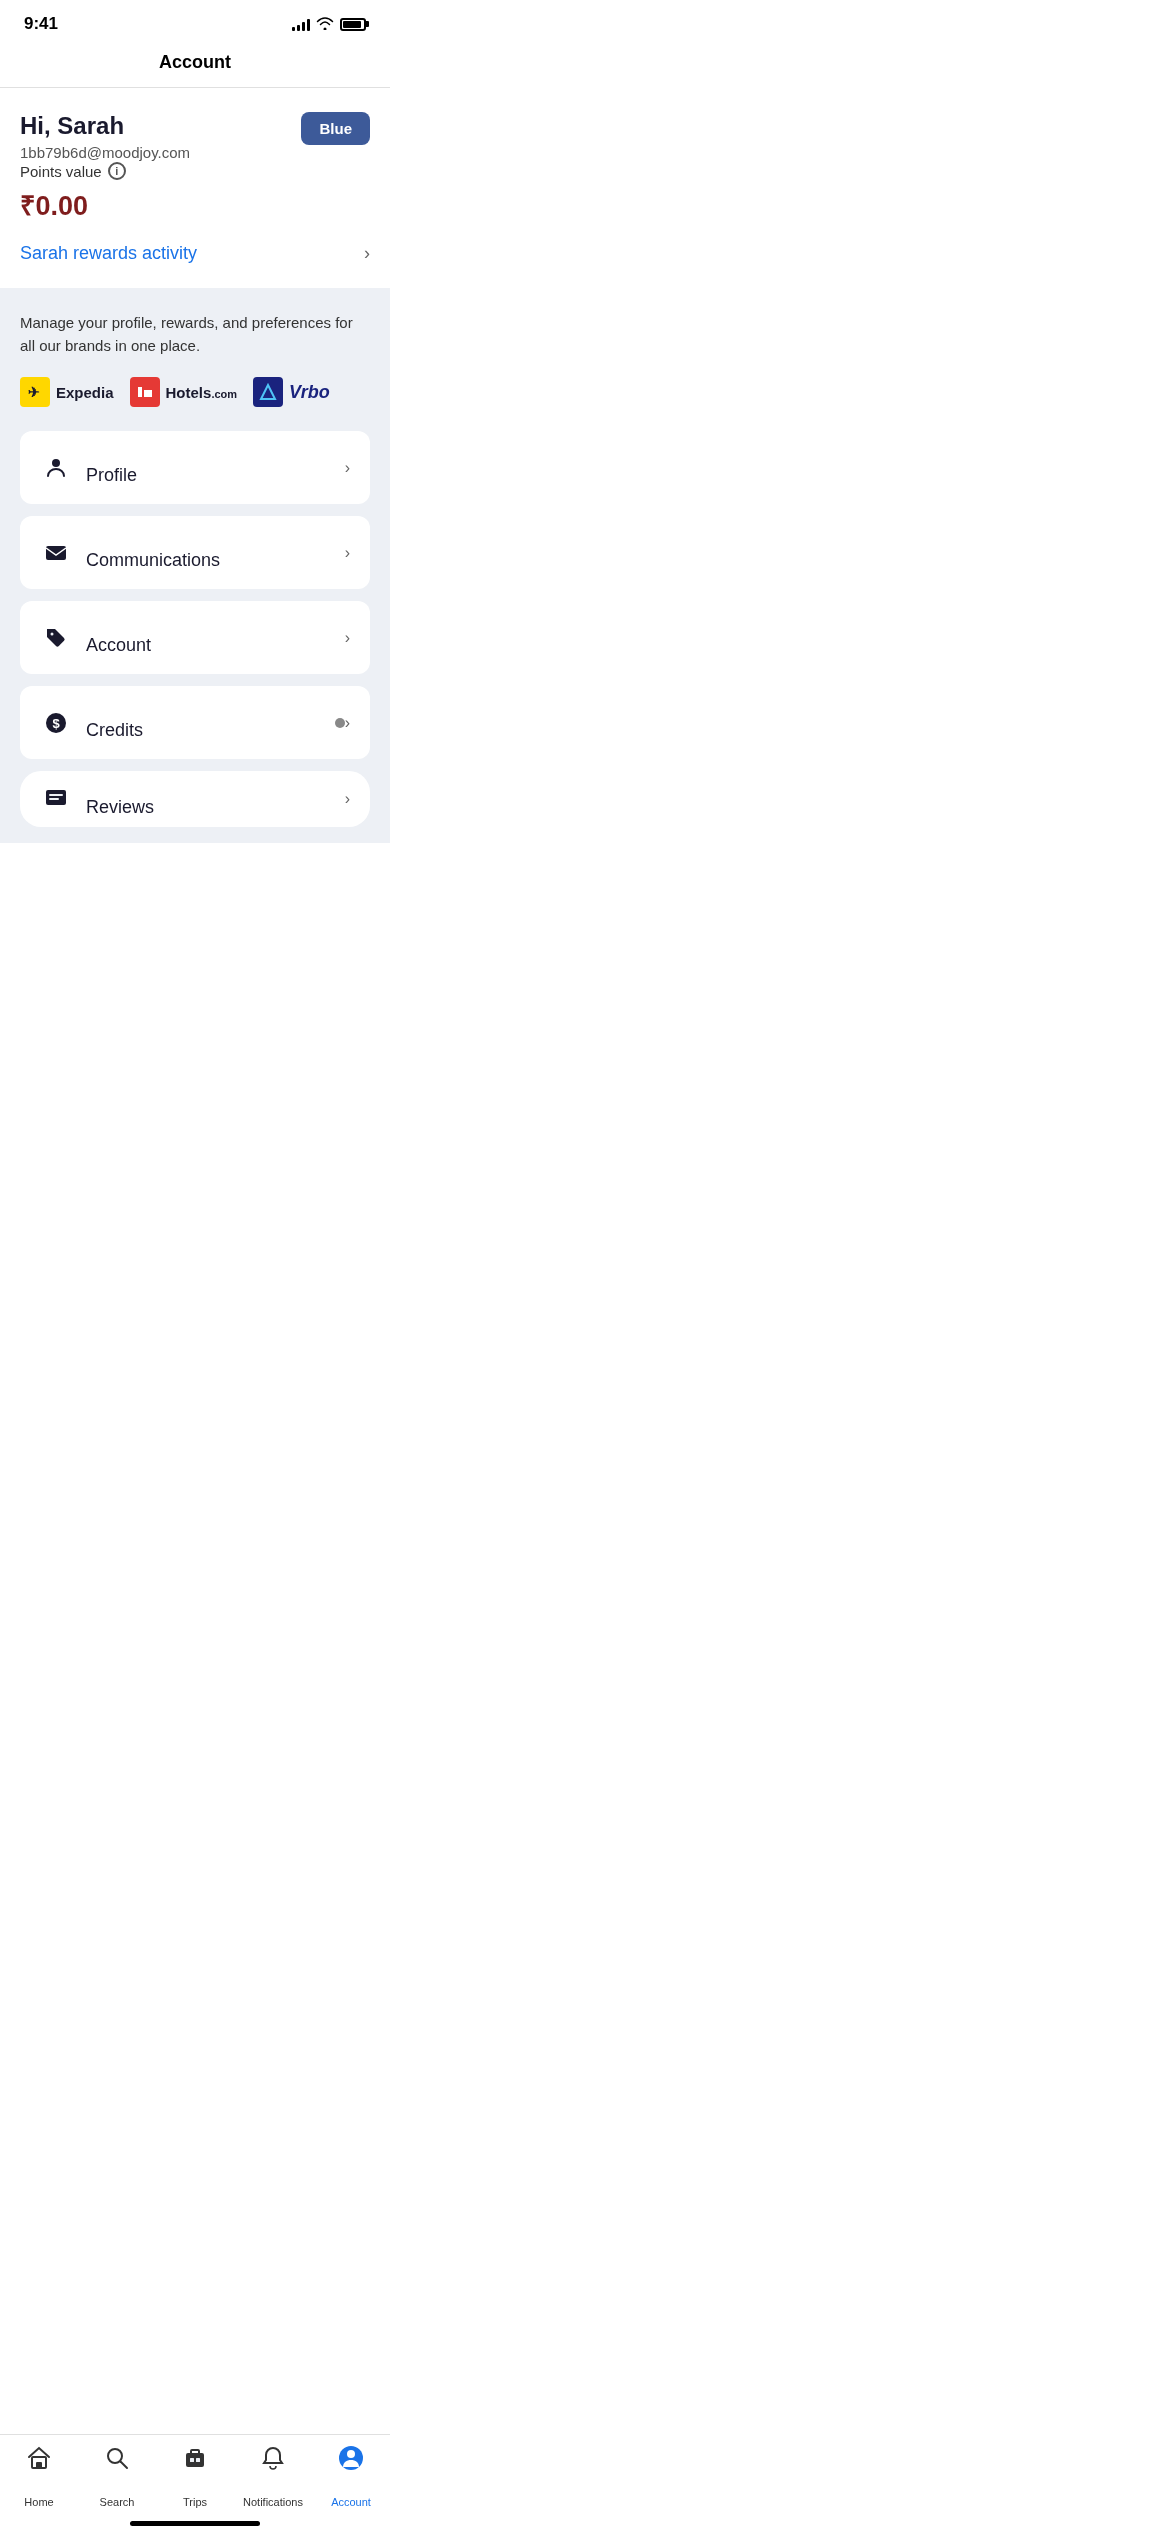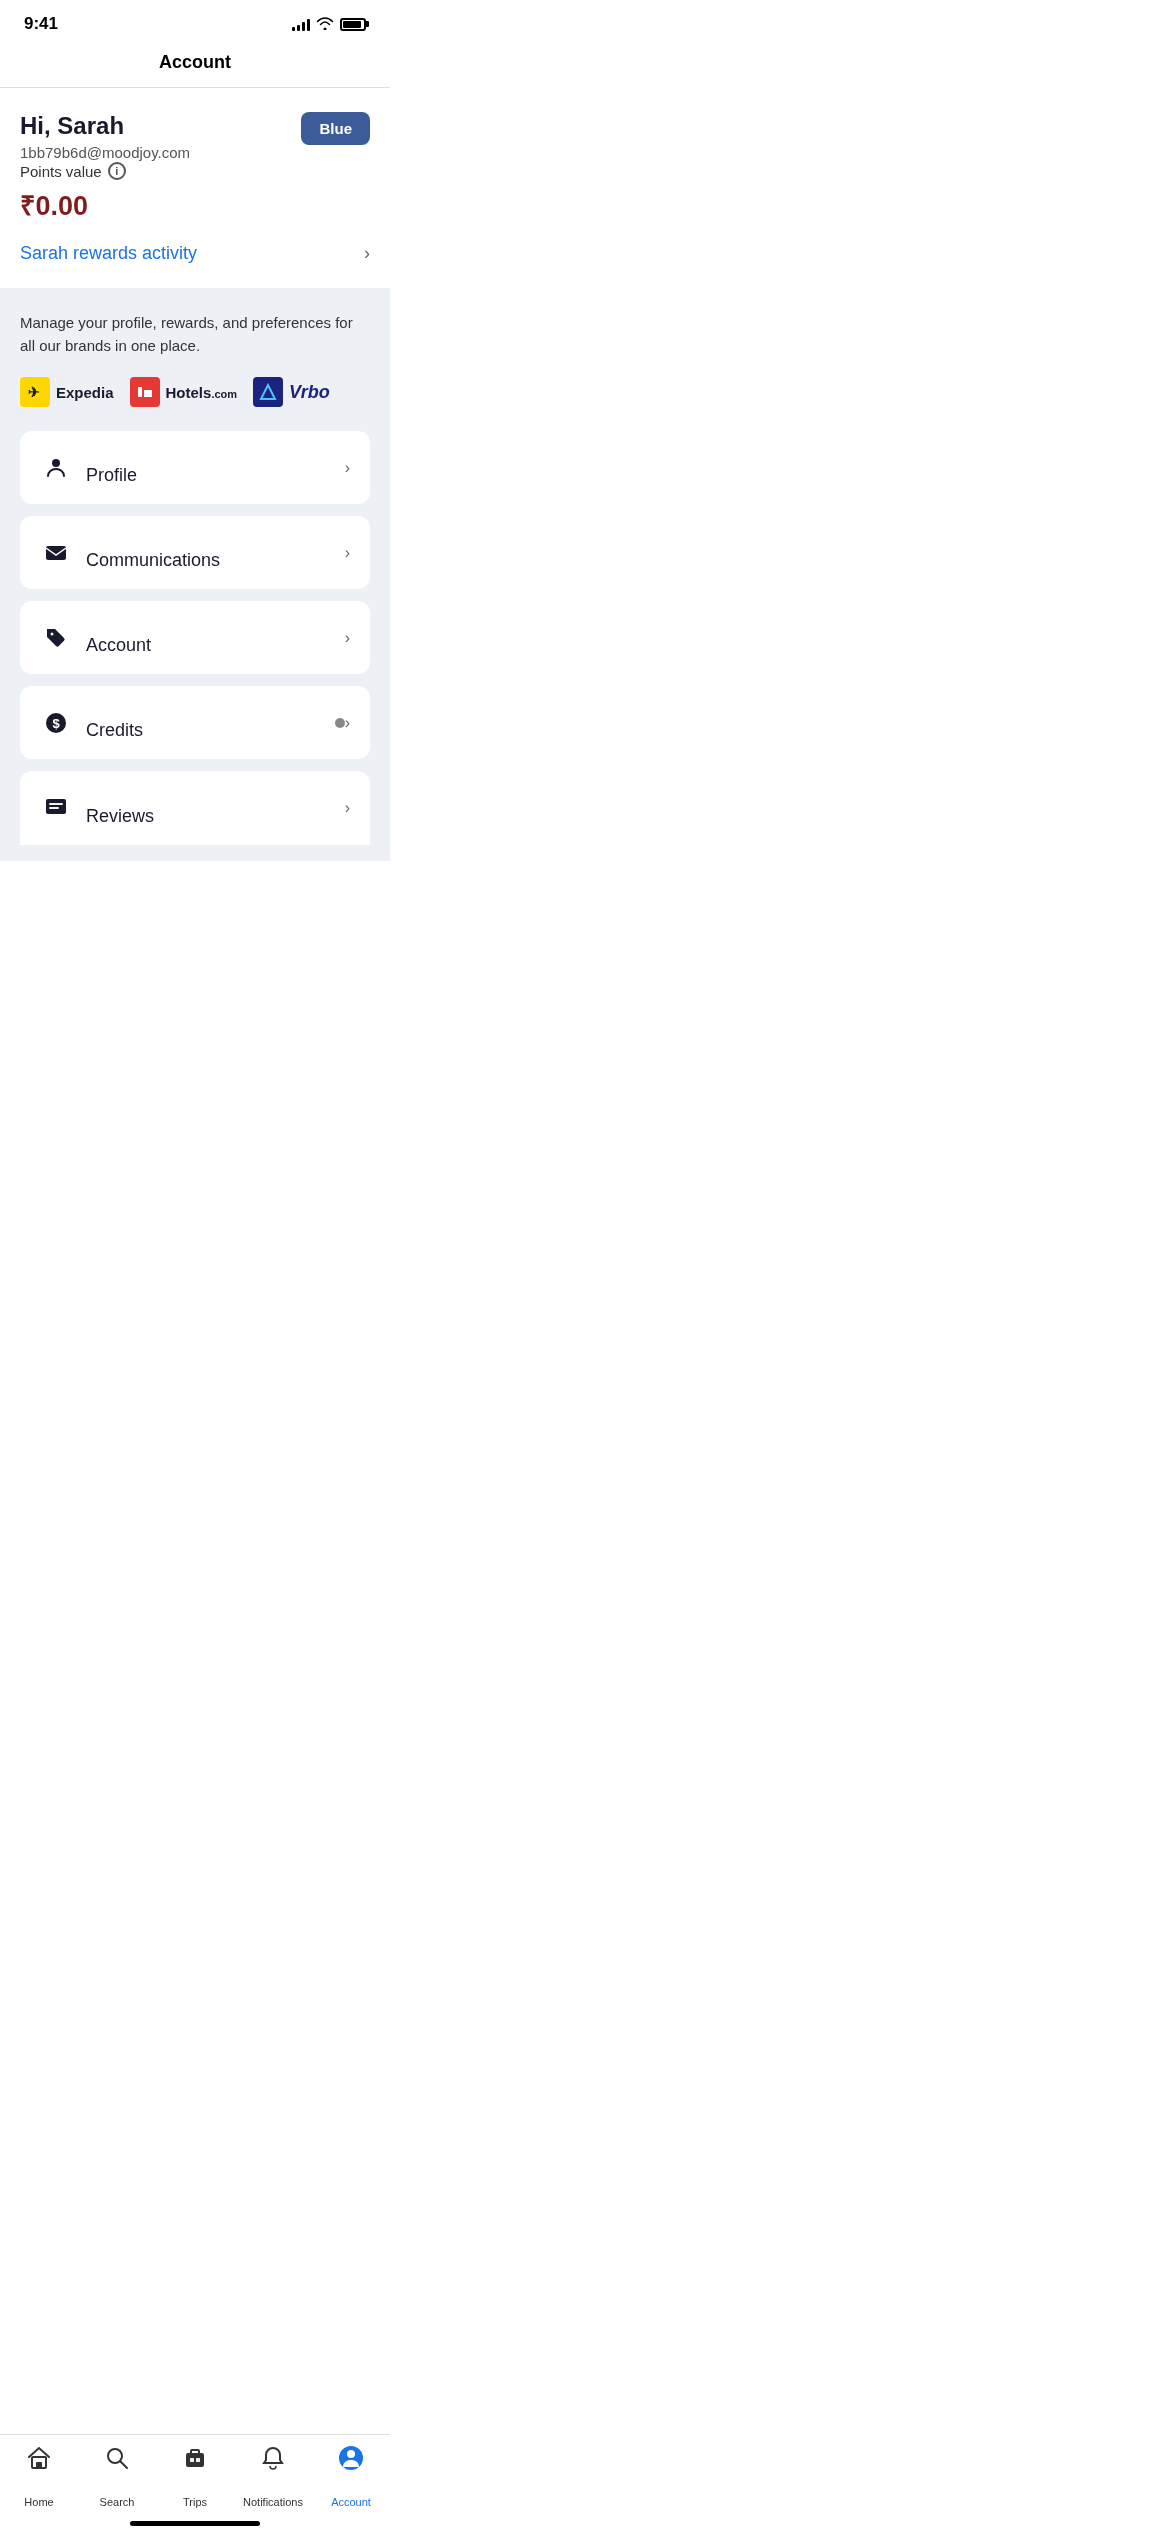--- a/index.html
+++ b/index.html
@@ -500,21 +500,21 @@
           <svg width="24" height="24" viewBox="0 0 24 24" fill="none">
             <circle cx="12" cy="12" r="10" fill="#1a1a2e"></circle>
             <text x="8.5" y="17" font-size="13" font-weight="700" fill="#fff">$</text>
           </svg>
         </div>
         <span class="menu-label">Credits</span>
         <span class="badge-dot"></span>
         <span class="menu-chevron">›</span>
       </div>
 
-      <div class="menu-item-partial" style="height:74px; overflow:hidden;">
+      <div class="menu-item-partial" style="height:56px; overflow:hidden;border-radius:21px;">
         <div class="menu-icon">
           <svg width="24" height="24" viewBox="0 0 24 24" fill="none">
             <rect x="2" y="3" width="20" height="15" rx="2" fill="#1a1a2e"></rect>
             <rect x="5" y="7" width="14" height="2" rx="1" fill="#edf0f5"></rect>
             <rect x="5" y="11" width="10" height="2" rx="1" fill="#edf0f5"></rect>
           </svg>
         </div>
         <span class="menu-label">Reviews</span>
         <span class="menu-chevron">›</span>
       </div>

